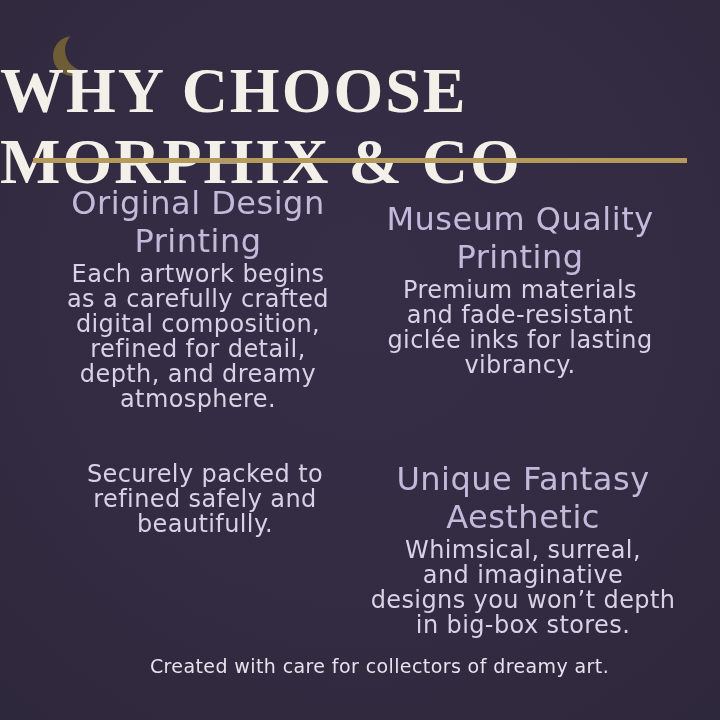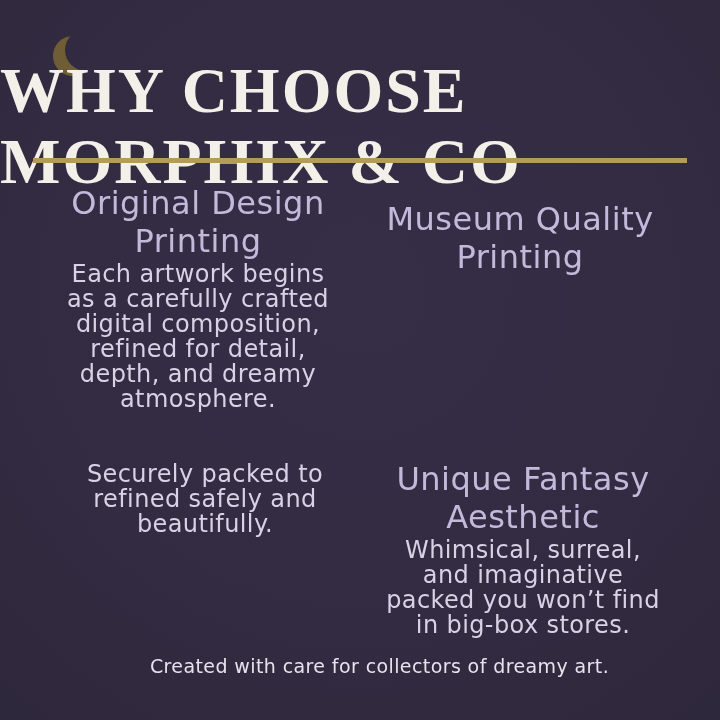--- a/index.html
+++ b/index.html
@@ -120,32 +120,36 @@
 as a carefully crafted
 digital composition,
 refined for detail,
 depth, and dreamy
 atmosphere.</div>
   </div>
 
   <div class="section sec-1">
     <div class="sec-title">Museum Quality
 Printing</div>
+    <div class="sec-body">Premium materials
+and fade-resistant
+giclée inks for lasting
+vibrancy.</div>
   </div>
 
   <div class="section sec-2">
     <div class="sec-body">Securely packed to
 refined safely and
 beautifully.</div>
   </div>
 
   <div class="section sec-3">
     <div class="sec-title">Unique Fantasy
 Aesthetic</div>
     <div class="sec-body">Whimsical, surreal,
 and imaginative
-packed you won’t find
+designs you won’t depth
 in big-box stores.</div>
   </div>
 
   <div class="footer">Created with care for collectors of dreamy art.</div>
 
 </div>
 
 </body></html>

